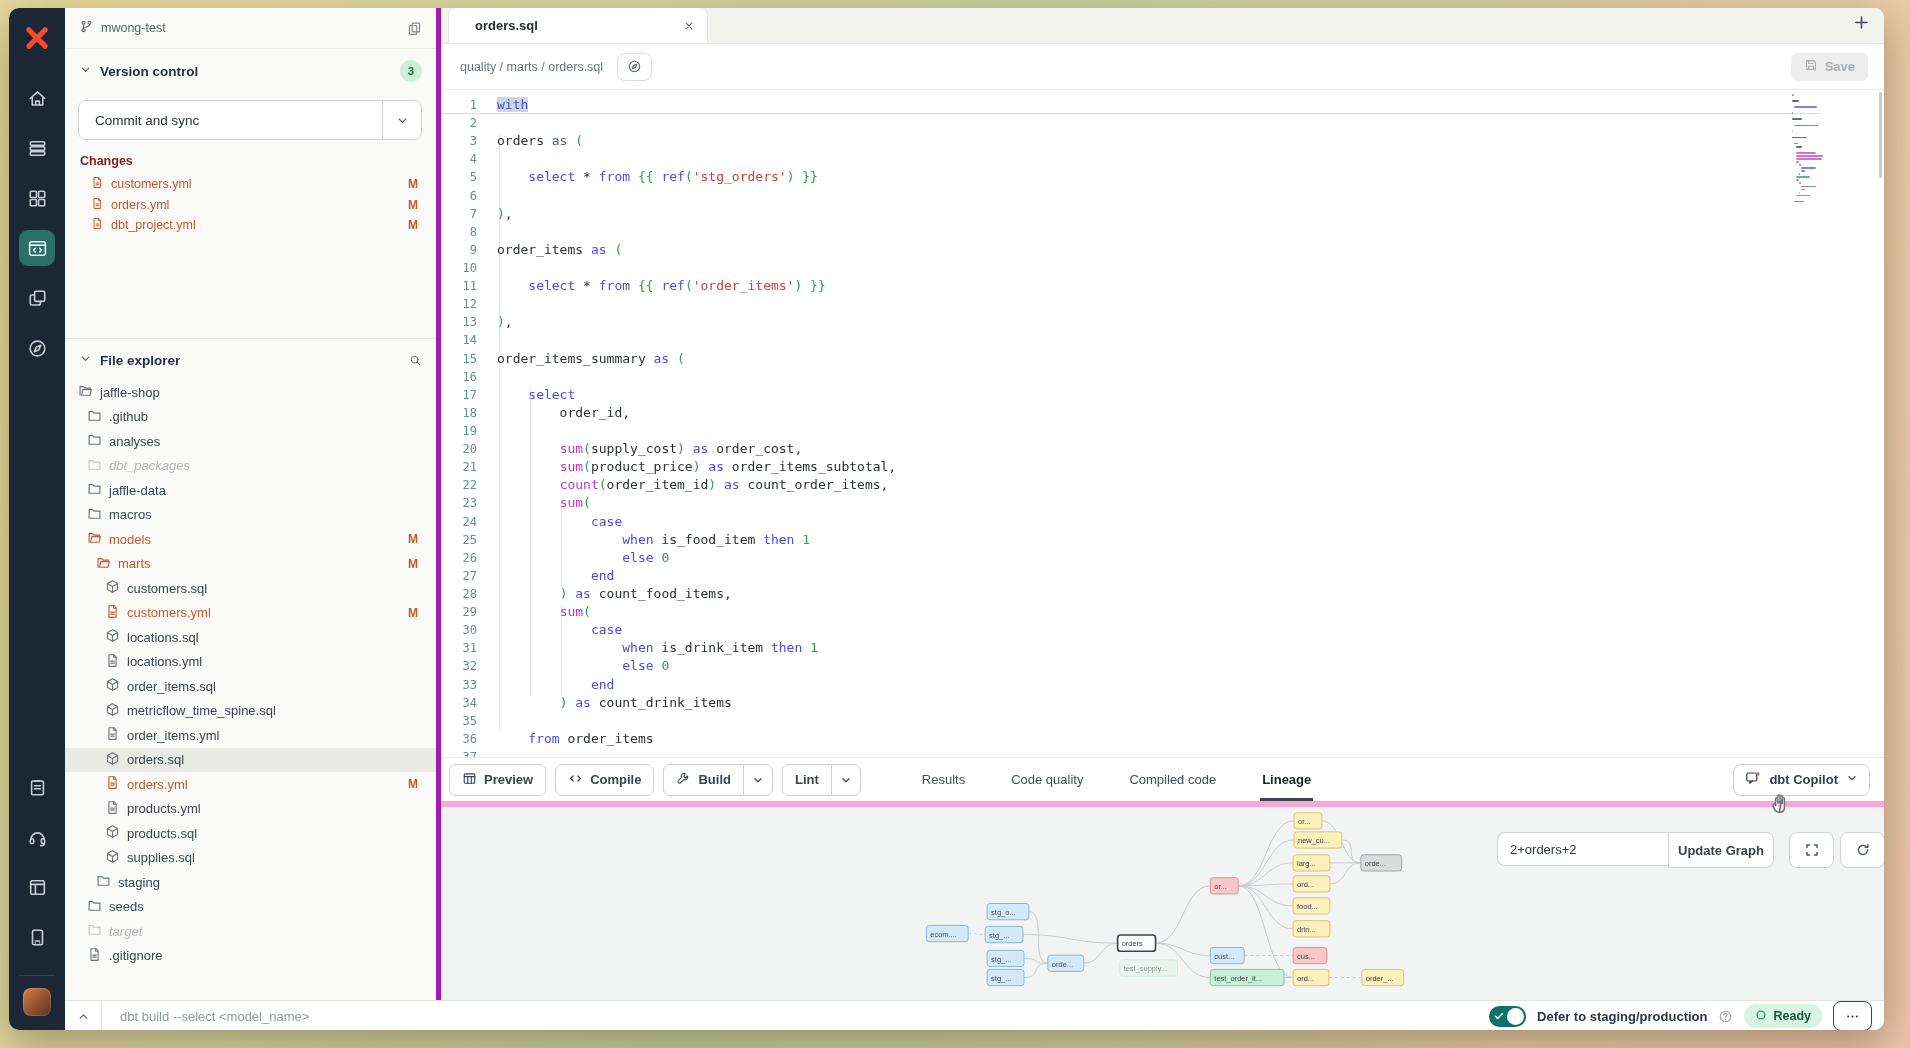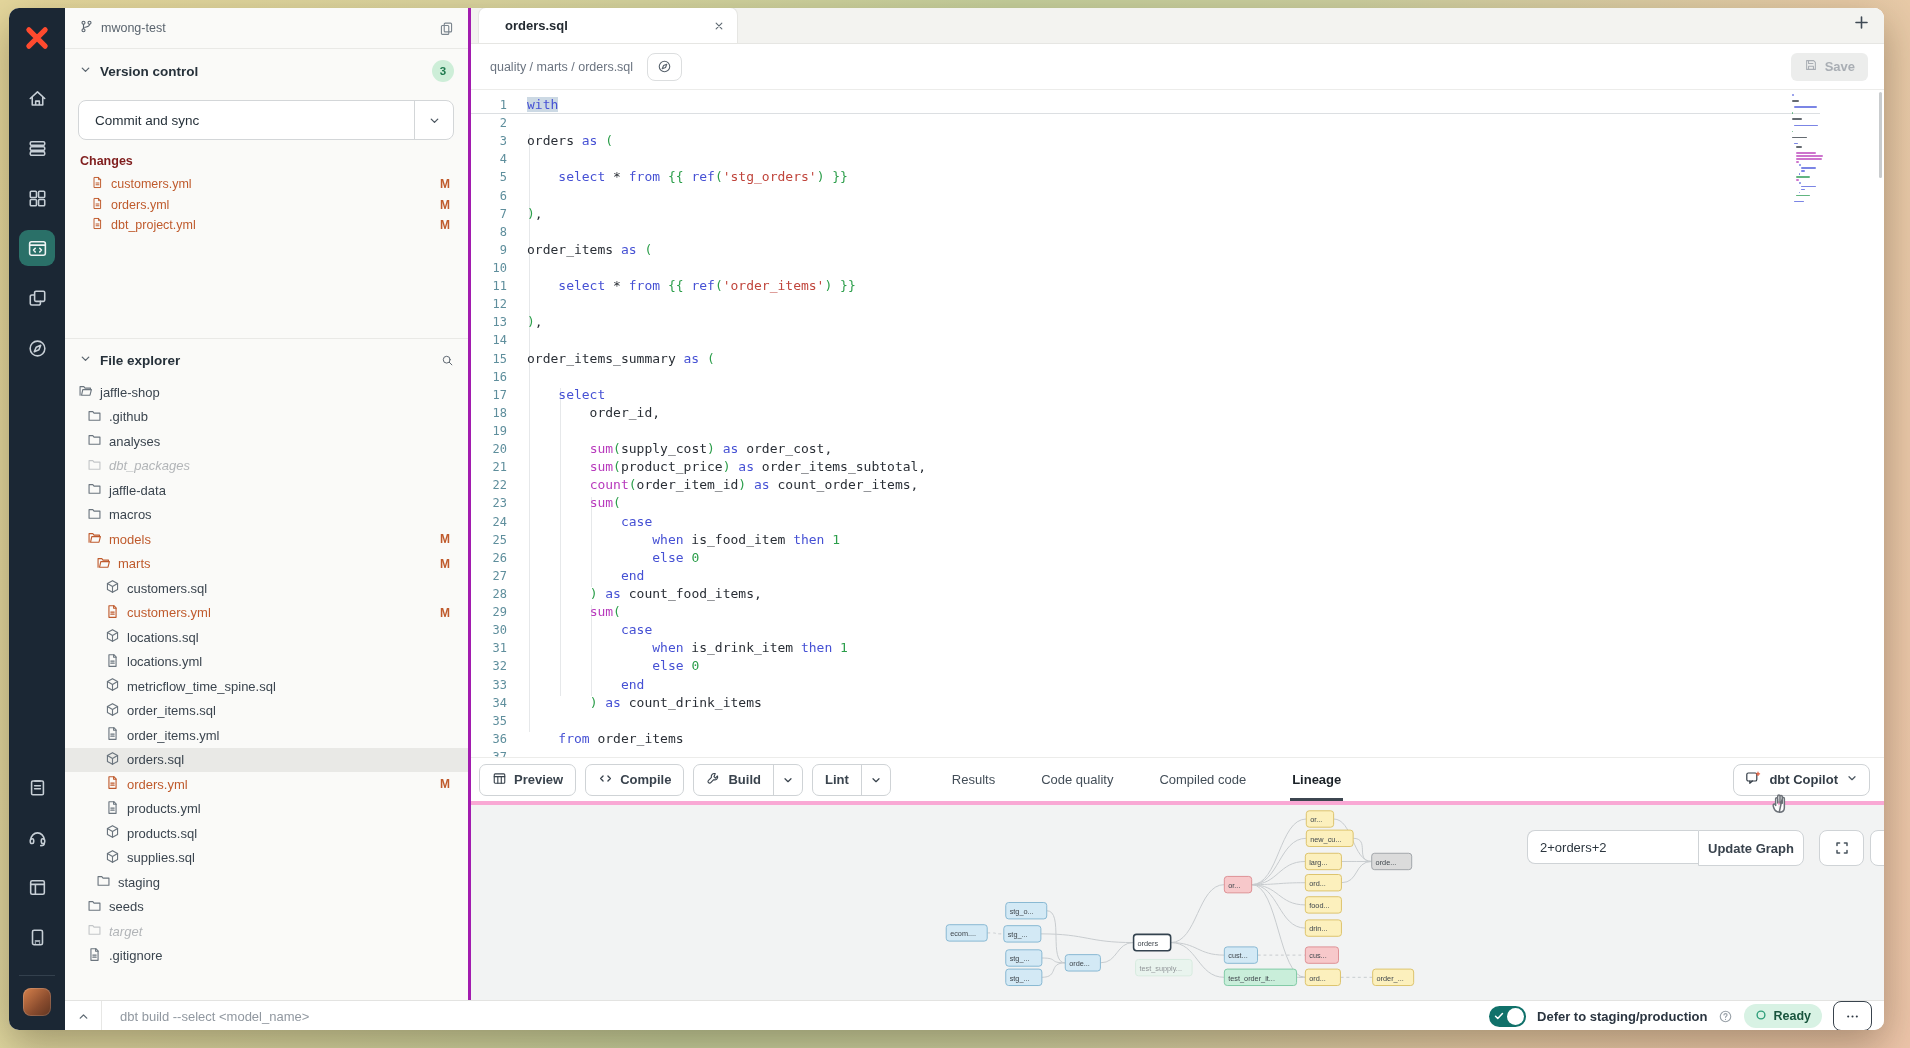--- a/index.html
+++ b/index.html
@@ -18,21 +18,21 @@
   .rail-btn.logo{margin-bottom:24px;color:#ff4a2e;}
   .rail-btn.logo svg{width:26px;height:26px;}
   .rail-spacer{flex:1;}
   .rail-divider{width:36px;height:1px;background:#33404d;margin:6px 0 12px;}
   .avatar{width:28px;height:28px;border-radius:8px;margin-bottom:14px;cursor:pointer;
     background:linear-gradient(135deg,#d8824c,#8a4c2e 60%,#5f3420);box-shadow:inset 0 0 0 1px rgba(255,255,255,.15);}
   
   .main{flex:1;display:flex;flex-direction:column;min-width:0;}
   .content-row{display:flex;height:992px;}
   
-  .panel{width:371px;flex:none;background:#fafaf8;border-right:3px solid #a21caf;position:relative;padding-left:32px;}
+  .panel{width:371px;flex:none;background:#fafaf8;border-right:5px solid #a21caf;position:relative;}
   .panel-header{position:absolute;left:0;top:0;right:0;height:40px;border-bottom:1px solid #e9e9e6;
     display:flex;align-items:center;padding:0 14px;color:#5a646e;font-size:12.5px;gap:7px;}
   .panel-header svg{width:15px;height:15px;}
   .ph-copy{margin-left:auto;color:#7c868f;cursor:pointer;display:flex;}
   .sec-header{position:absolute;left:0;right:0;display:flex;align-items:center;gap:8px;
     padding:0 14px;font-size:13.5px;font-weight:700;color:#26313a;cursor:pointer;}
   .sec-header svg{width:13px;height:13px;color:#5a646e;}
   #vc-header{top:50px;height:26px;}
   #fe-header{top:338px;height:28px;}
   .badge-count{margin-left:auto;width:22px;height:22px;border-radius:50%;background:#cdeed8;
@@ -86,21 +86,21 @@
   .cl{height:18.12px;}
   .tk-kw{color:#4651d4;} .tk-fn{color:#b83bbd;} .tk-pr{color:#2b9e4a;} .tk-st{color:#c0453c;}
   .tk-id{color:#2a2f36;} .tk-nu{color:#2b9e4a;}
   .tk-sel{background:#ccd9e4;}
   .topline{position:absolute;left:0;right:64px;top:23px;height:1px;background:#dcdfe2;}
   .guide{position:absolute;width:1px;background:#e6e8ea;}
   #minimap{position:absolute;right:30px;top:4px;width:62px;height:182px;}
   .mm-bar{position:absolute;height:1.7px;border-radius:1px;opacity:.85;}
   .scroll-thumb{position:absolute;right:2px;top:2px;width:3px;height:86px;background:#c9ccce;border-radius:2px;}
   
-  .toolbar{height:43px;border-top:1px solid #ececea;border-bottom:4px solid #f9a8d4;display:flex;
+  .toolbar{height:43px;border-top:1px solid #ececea;border-bottom:6px solid #f9a8d4;display:flex;
     align-items:center;padding:0 14px 0 8px;flex:none;position:relative;}
   .btn{display:inline-flex;align-items:center;gap:7px;border:1px solid #cfd3d6;border-radius:7px;
     background:#fff;padding:0 12px;height:30px;font-weight:700;font-size:13px;color:#39434d;
     margin-right:9px;cursor:pointer;}
   .btn svg{width:15px;height:15px;}
   .btn .dd{margin:0 -12px 0 5px;padding:0 8px;align-self:stretch;display:flex;align-items:center;border-left:1px solid #cfd3d6;}
   .btn .dd svg{width:12px;height:12px;}
   #tool-tabs{display:flex;gap:46px;margin-left:52px;align-self:stretch;align-items:center;}
   .ttab{font-size:13px;color:#434e58;cursor:pointer;align-self:stretch;display:flex;align-items:center;position:relative;}
   .ttab.active{color:#1a2127;font-weight:700;}
@@ -392,29 +392,29 @@
                     <path d="M9.2 1.8v2.7h2.6M6.2 8.6h3.6M6.2 10.8h3.6"></path>
                   </svg></span>
      <span>locations.yml</span>
 
    </div>
               <div class="tree-row  " style="padding-left:40px;">
      <span><svg viewBox="0 0 16 16" fill="none" stroke="currentColor" stroke-width="1.2" stroke-linecap="round" stroke-linejoin="round">
                     <path d="M8 1.8 13.4 4.9v6.2L8 14.2 2.6 11.1V4.9z"></path>
                     <path d="M2.6 4.9 8 8l5.4-3.1M8 8v6.2"></path>
                   </svg></span>
-     <span>metricflow_time_spine.sql</span>
+     <span>order_items.sql</span>
 
    </div>
               <div class="tree-row  " style="padding-left:40px;">
      <span><svg viewBox="0 0 16 16" fill="none" stroke="currentColor" stroke-width="1.2" stroke-linecap="round" stroke-linejoin="round">
                     <path d="M8 1.8 13.4 4.9v6.2L8 14.2 2.6 11.1V4.9z"></path>
                     <path d="M2.6 4.9 8 8l5.4-3.1M8 8v6.2"></path>
                   </svg></span>
-     <span>order_items.sql</span>
+     <span>metricflow_time_spine.sql</span>
 
    </div>
               <div class="tree-row  " style="padding-left:40px;">
      <span><svg viewBox="0 0 16 16" fill="none" stroke="currentColor" stroke-width="1.2" stroke-linecap="round" stroke-linejoin="round">
                     <path d="M4.2 1.8h5.3l2.3 2.4V14.2H4.2z"></path>
                     <path d="M9.2 1.8v2.7h2.6M6.2 8.6h3.6M6.2 10.8h3.6"></path>
                   </svg></span>
      <span>order_items.yml</span>
 
    </div>

